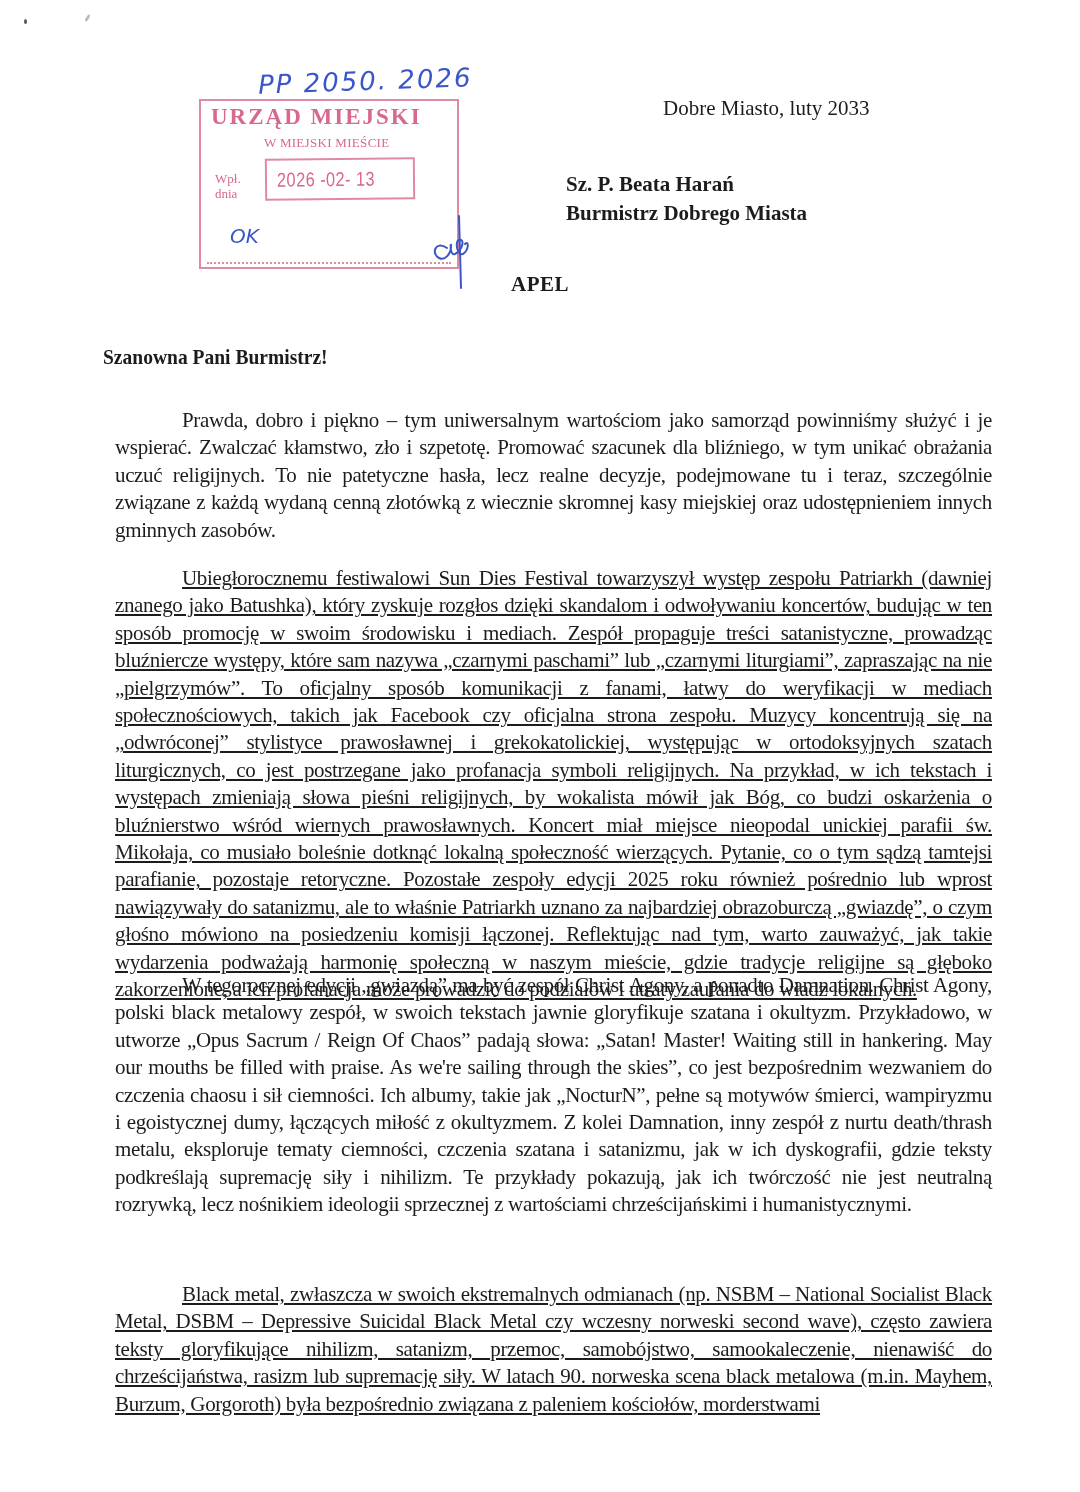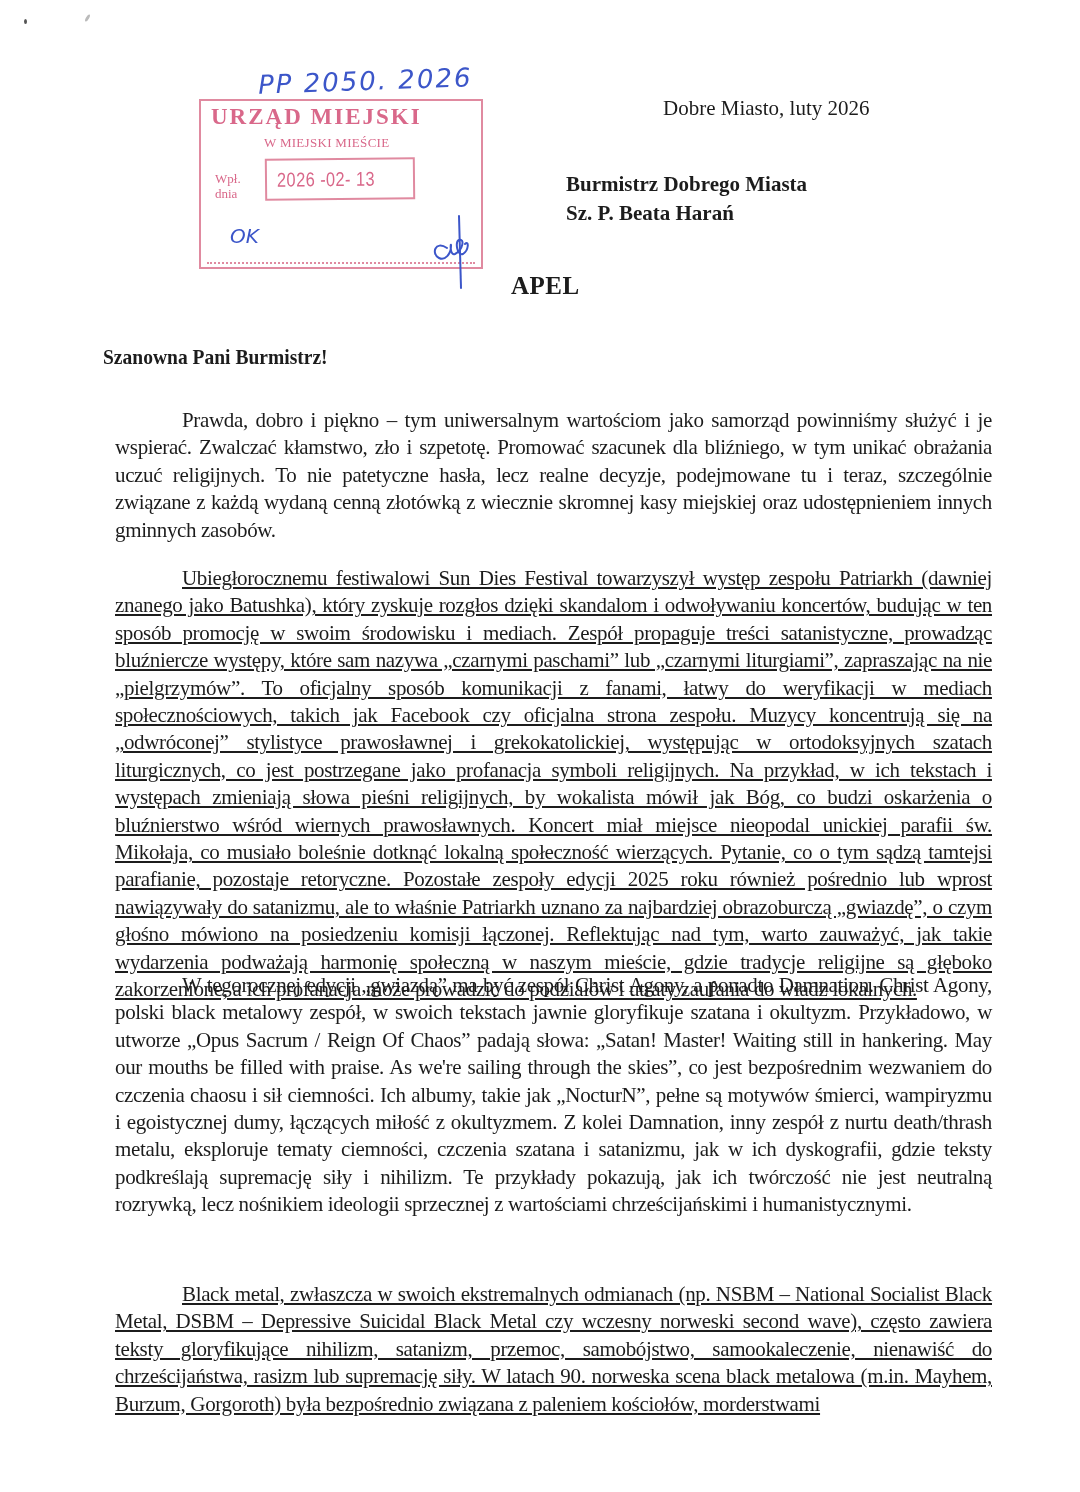--- a/index.html
+++ b/index.html
@@ -8,21 +8,21 @@
       font-family: "Liberation Serif", "DejaVu Serif", serif;
       color: #1c1c1c;
     }
     .page { position: absolute; left: 0; top: 0; width: 1080px; height: 1492px; }
 
     
     .speck { position: absolute; background: #555; border-radius: 50%; }
 
     
     .stamp {
-      position: absolute; left: 199px; top: 99px; width: 284px; height: 170px;
+      position: absolute; left: 199px; top: 99px; width: 260px; height: 170px;
       border: 2px solid #e08aa0; box-sizing: border-box;
     }
     .stamp-title {
       position: absolute; left: 10px; top: 3px; width: 264px;
       font-family: "Liberation Serif", serif; font-weight: bold;
       font-size: 23px; letter-spacing: 2px; color: #d9688a; text-align: left;
       white-space: nowrap;
     }
     .stamp-sub {
       position: absolute; left: 63px; top: 34px;
@@ -59,21 +59,21 @@
 
     
     .place-date {
       position: absolute; left: 663px; top: 96px; font-size: 21px; white-space: nowrap;
     }
     .recipient {
       position: absolute; left: 566px; top: 170px; font-size: 21px; font-weight: bold;
       line-height: 29px; white-space: nowrap;
     }
     .apel-title {
-      position: absolute; left: 511px; top: 272px; font-size: 25px; font-weight: bold;
+      position: absolute; left: 511px; top: 272px; font-size: 21px; font-weight: bold;
       letter-spacing: 0.5px;
     }
     .salutation {
       position: absolute; left: 103px; top: 345px; font-size: 21px; font-weight: bold;
       transform: scaleX(0.93); transform-origin: left;
       white-space: nowrap;
     }
 
     .para {
       position: absolute; left: 103px; width: 877px;
@@ -106,24 +106,24 @@
     <div class="stamp-dots"></div>
   </div>
 
   <div class="hand hand-ok">OK</div>
 
   <svg class="signature" viewBox="0 0 60 80">
     <path d="M22 38 C10 30 6 44 14 48 C20 51 26 44 26 36 C26 30 24 46 30 44 C38 40 40 28 34 30 C30 32 32 46 38 44 C44 40 44 30 40 34" fill="none" stroke="#3c56c9" stroke-width="2" stroke-linecap="round"></path>
     <path d="M34 6 L36 78" fill="none" stroke="#3c56c9" stroke-width="2" stroke-linecap="round"></path>
   </svg>
 
-  <div class="place-date">Dobre Miasto, luty 2026</div>
+  <div class="place-date">Dobre Miasto, luty 2033</div>
   <div class="recipient">
+    <div>Sz. P. Beata Harań</div>
     <div>Burmistrz Dobrego Miasta</div>
-    <div>Sz. P. Beata Harań</div>
   </div>
 
   <div class="apel-title">APEL</div>
 
   <div class="salutation">Szanowna Pani Burmistrz!</div>
 
   <p class="para p1">Prawda, dobro i piękno – tym uniwersalnym wartościom jako samorząd powinniśmy służyć i je wspierać. Zwalczać kłamstwo, zło i szpetotę. Promować szacunek dla bliźniego, w tym unikać obrażania uczuć religijnych. To nie patetyczne hasła, lecz realne decyzje, podejmowane tu i teraz, szczególnie związane z każdą wydaną cenną złotówką z wiecznie skromnej kasy miejskiej oraz udostępnieniem innych gminnych zasobów.</p>
   <p class="para p2">Ubiegłorocznemu festiwalowi Sun Dies Festival towarzyszył występ zespołu Patriarkh (dawniej znanego jako Batushka), który zyskuje rozgłos dzięki skandalom i odwoływaniu koncertów, budując w ten sposób promocję w swoim środowisku i mediach. Zespół propaguje treści satanistyczne, prowadząc bluźniercze występy, które sam nazywa „czarnymi paschami” lub „czarnymi liturgiami”, zapraszając na nie „pielgrzymów”. To oficjalny sposób komunikacji z fanami, łatwy do weryfikacji w mediach społecznościowych, takich jak Facebook czy oficjalna strona zespołu. Muzycy koncentrują się na „odwróconej” stylistyce prawosławnej i grekokatolickiej, występując w ortodoksyjnych szatach liturgicznych, co jest postrzegane jako profanacja symboli religijnych. Na przykład, w ich tekstach i występach zmieniają słowa pieśni religijnych, by wokalista mówił jak Bóg, co budzi oskarżenia o bluźnierstwo wśród wiernych prawosławnych. Koncert miał miejsce nieopodal unickiej parafii św. Mikołaja, co musiało boleśnie dotknąć lokalną społeczność wierzących. Pytanie, co o tym sądzą tamtejsi parafianie, pozostaje retoryczne. Pozostałe zespoły edycji 2025 roku również pośrednio lub wprost nawiązywały do satanizmu, ale to właśnie Patriarkh uznano za najbardziej obrazoburczą „gwiazdę”, o czym głośno mówiono na posiedzeniu komisji łączonej. Reflektując nad tym, warto zauważyć, jak takie wydarzenia podważają harmonię społeczną w naszym mieście, gdzie tradycje religijne są głęboko zakorzenione, a ich profanacja może prowadzić do podziałów i utraty zaufania do władz lokalnych.</p>
   <p class="para p3">W tegorocznej edycji „gwiazdą” ma być zespół Christ Agony, a ponadto Damnation. Christ Agony, polski black metalowy zespół, w swoich tekstach jawnie gloryfikuje szatana i okultyzm. Przykładowo, w utworze „Opus Sacrum / Reign Of Chaos” padają słowa: „Satan! Master! Waiting still in hankering. May our mouths be filled with praise. As we're sailing through the skies”, co jest bezpośrednim wezwaniem do czczenia chaosu i sił ciemności. Ich albumy, takie jak „NocturN”, pełne są motywów śmierci, wampiryzmu i egoistycznej dumy, łączących miłość z okultyzmem. Z kolei Damnation, inny zespół z nurtu death/thrash metalu, eksploruje tematy ciemności, czczenia szatana i satanizmu, jak w ich dyskografii, gdzie teksty podkreślają supremację siły i nihilizm. Te przykłady pokazują, jak ich twórczość nie jest neutralną rozrywką, lecz nośnikiem ideologii sprzecznej z wartościami chrześcijańskimi i humanistycznymi.</p>
   <p class="para p4">Black metal, zwłaszcza w swoich ekstremalnych odmianach (np. NSBM – National Socialist Black Metal, DSBM – Depressive Suicidal Black Metal czy wczesny norweski second wave), często zawiera teksty gloryfikujące nihilizm, satanizm, przemoc, samobójstwo, samookaleczenie, nienawiść do chrześcijaństwa, rasizm lub supremację siły. W latach 90. norweska scena black metalowa (m.in. Mayhem, Burzum, Gorgoroth) była bezpośrednio związana z paleniem kościołów, morderstwami</p>

